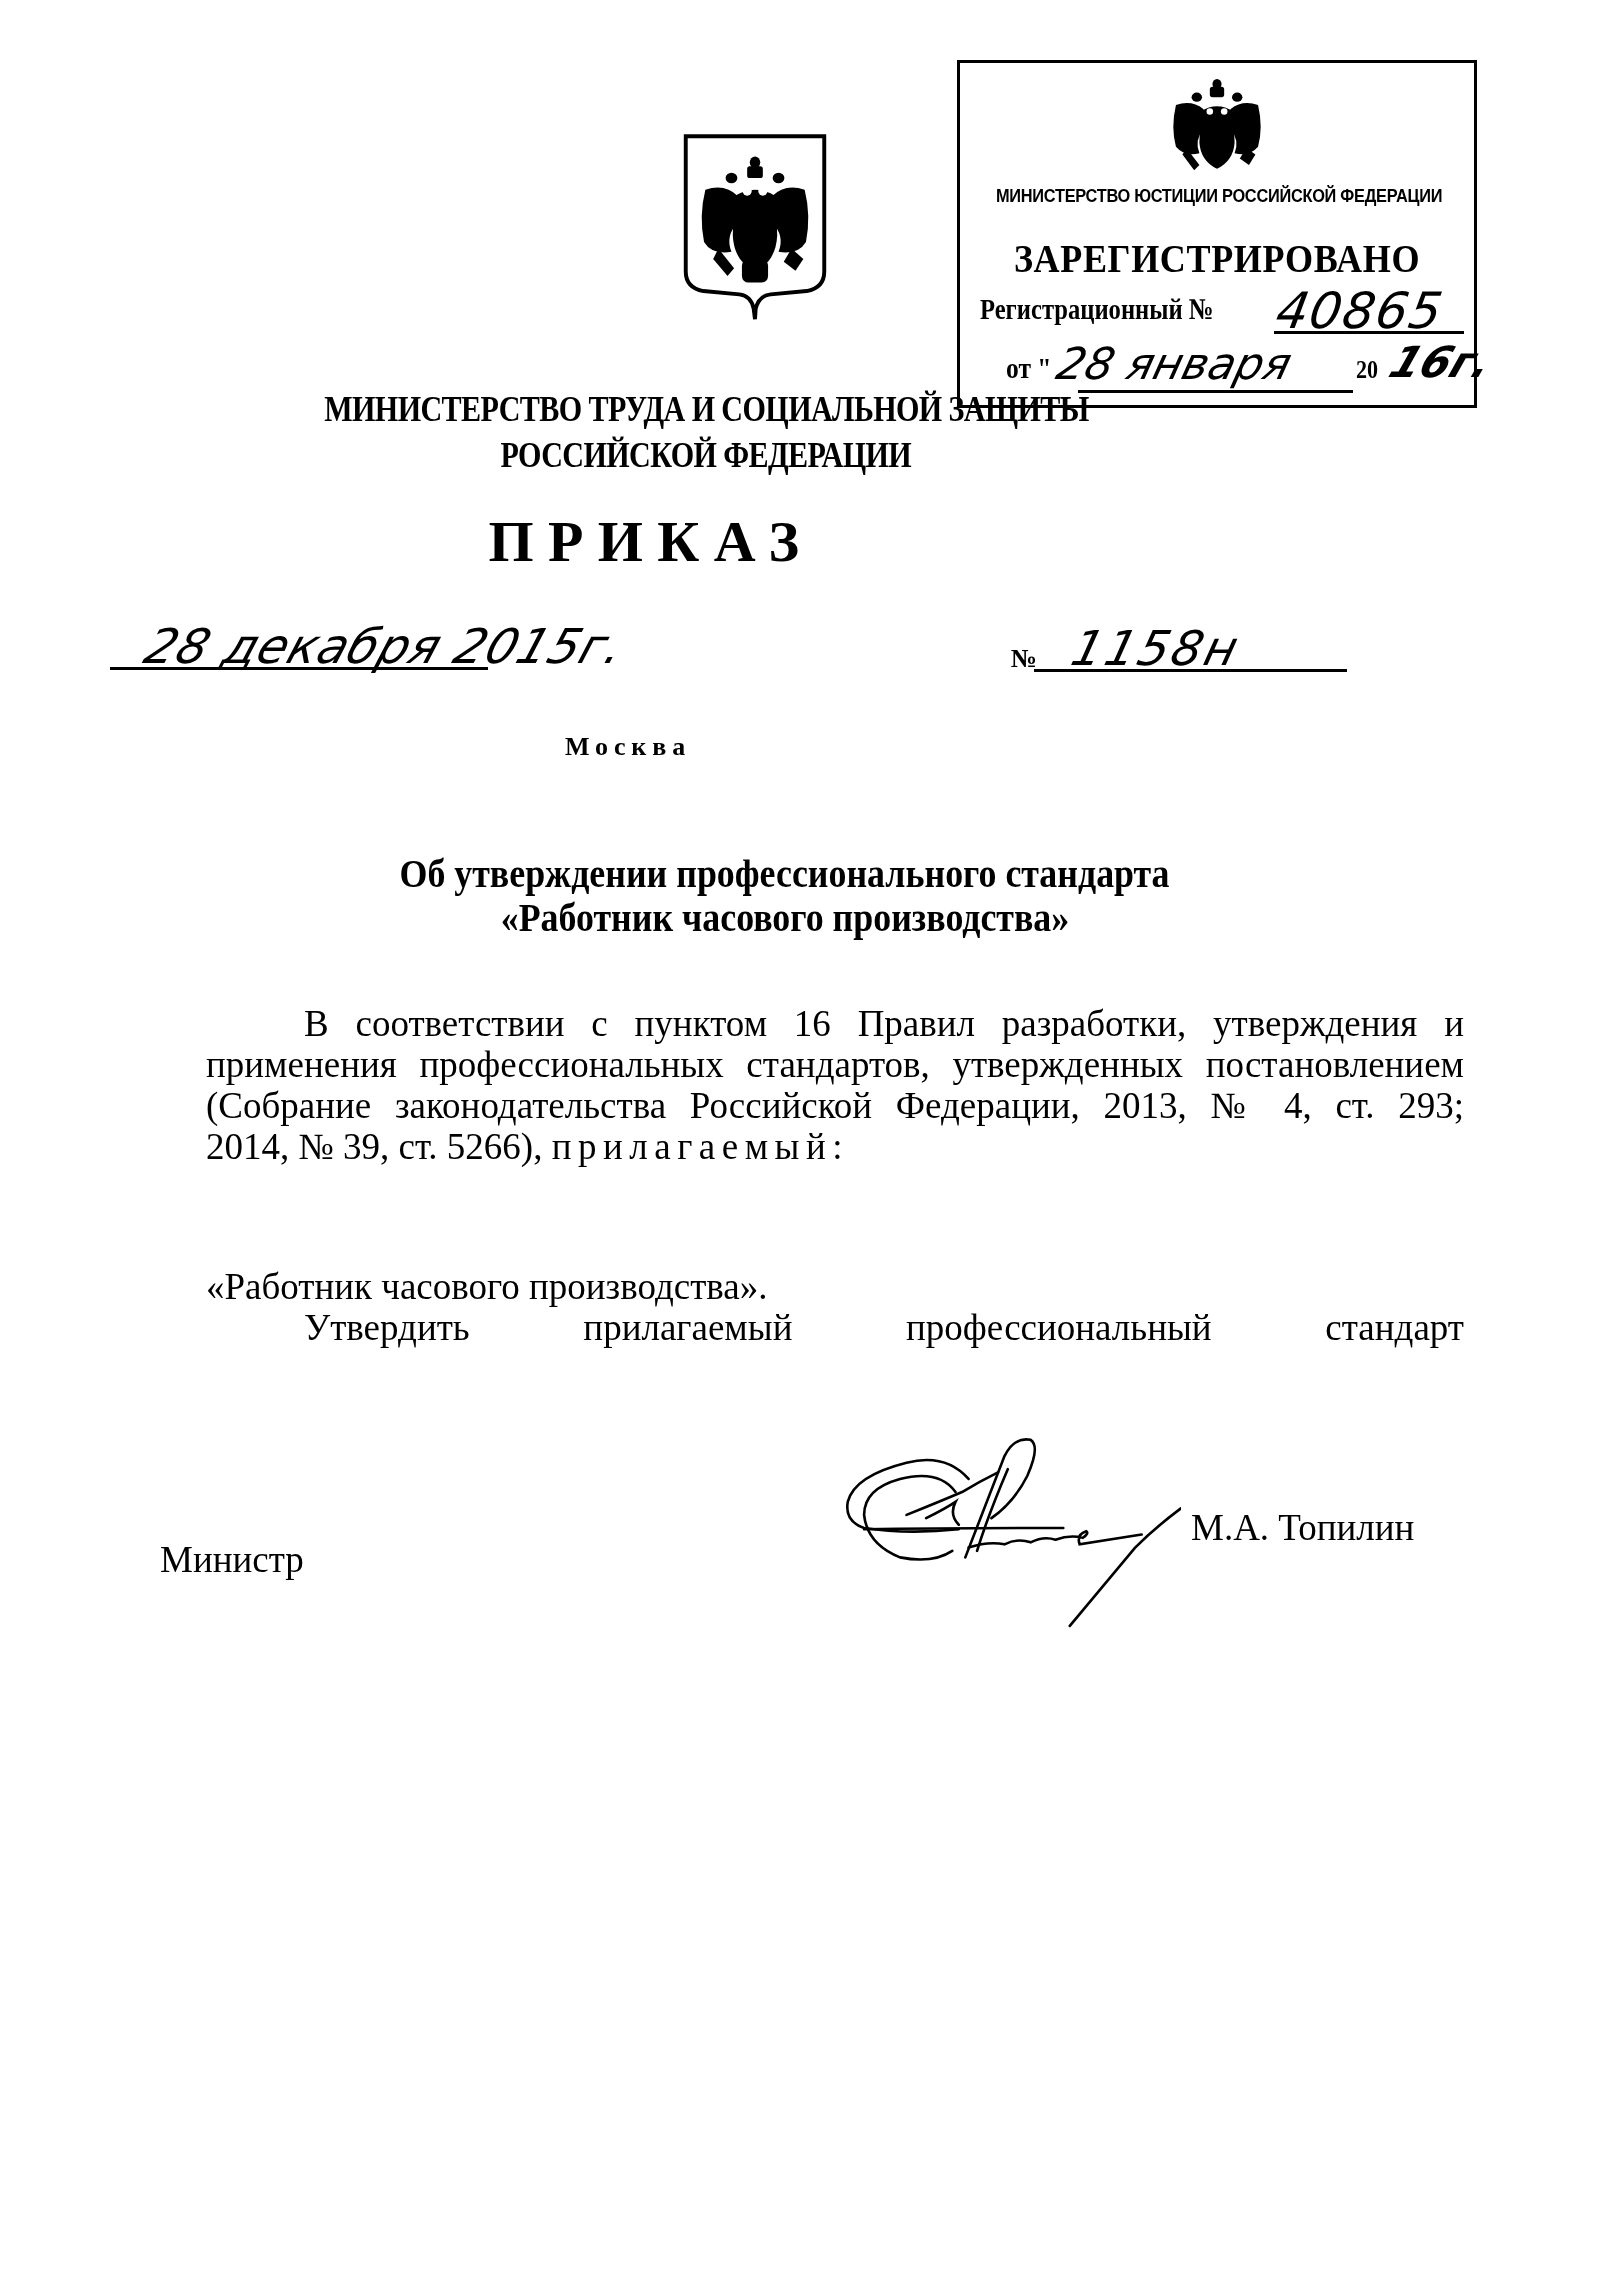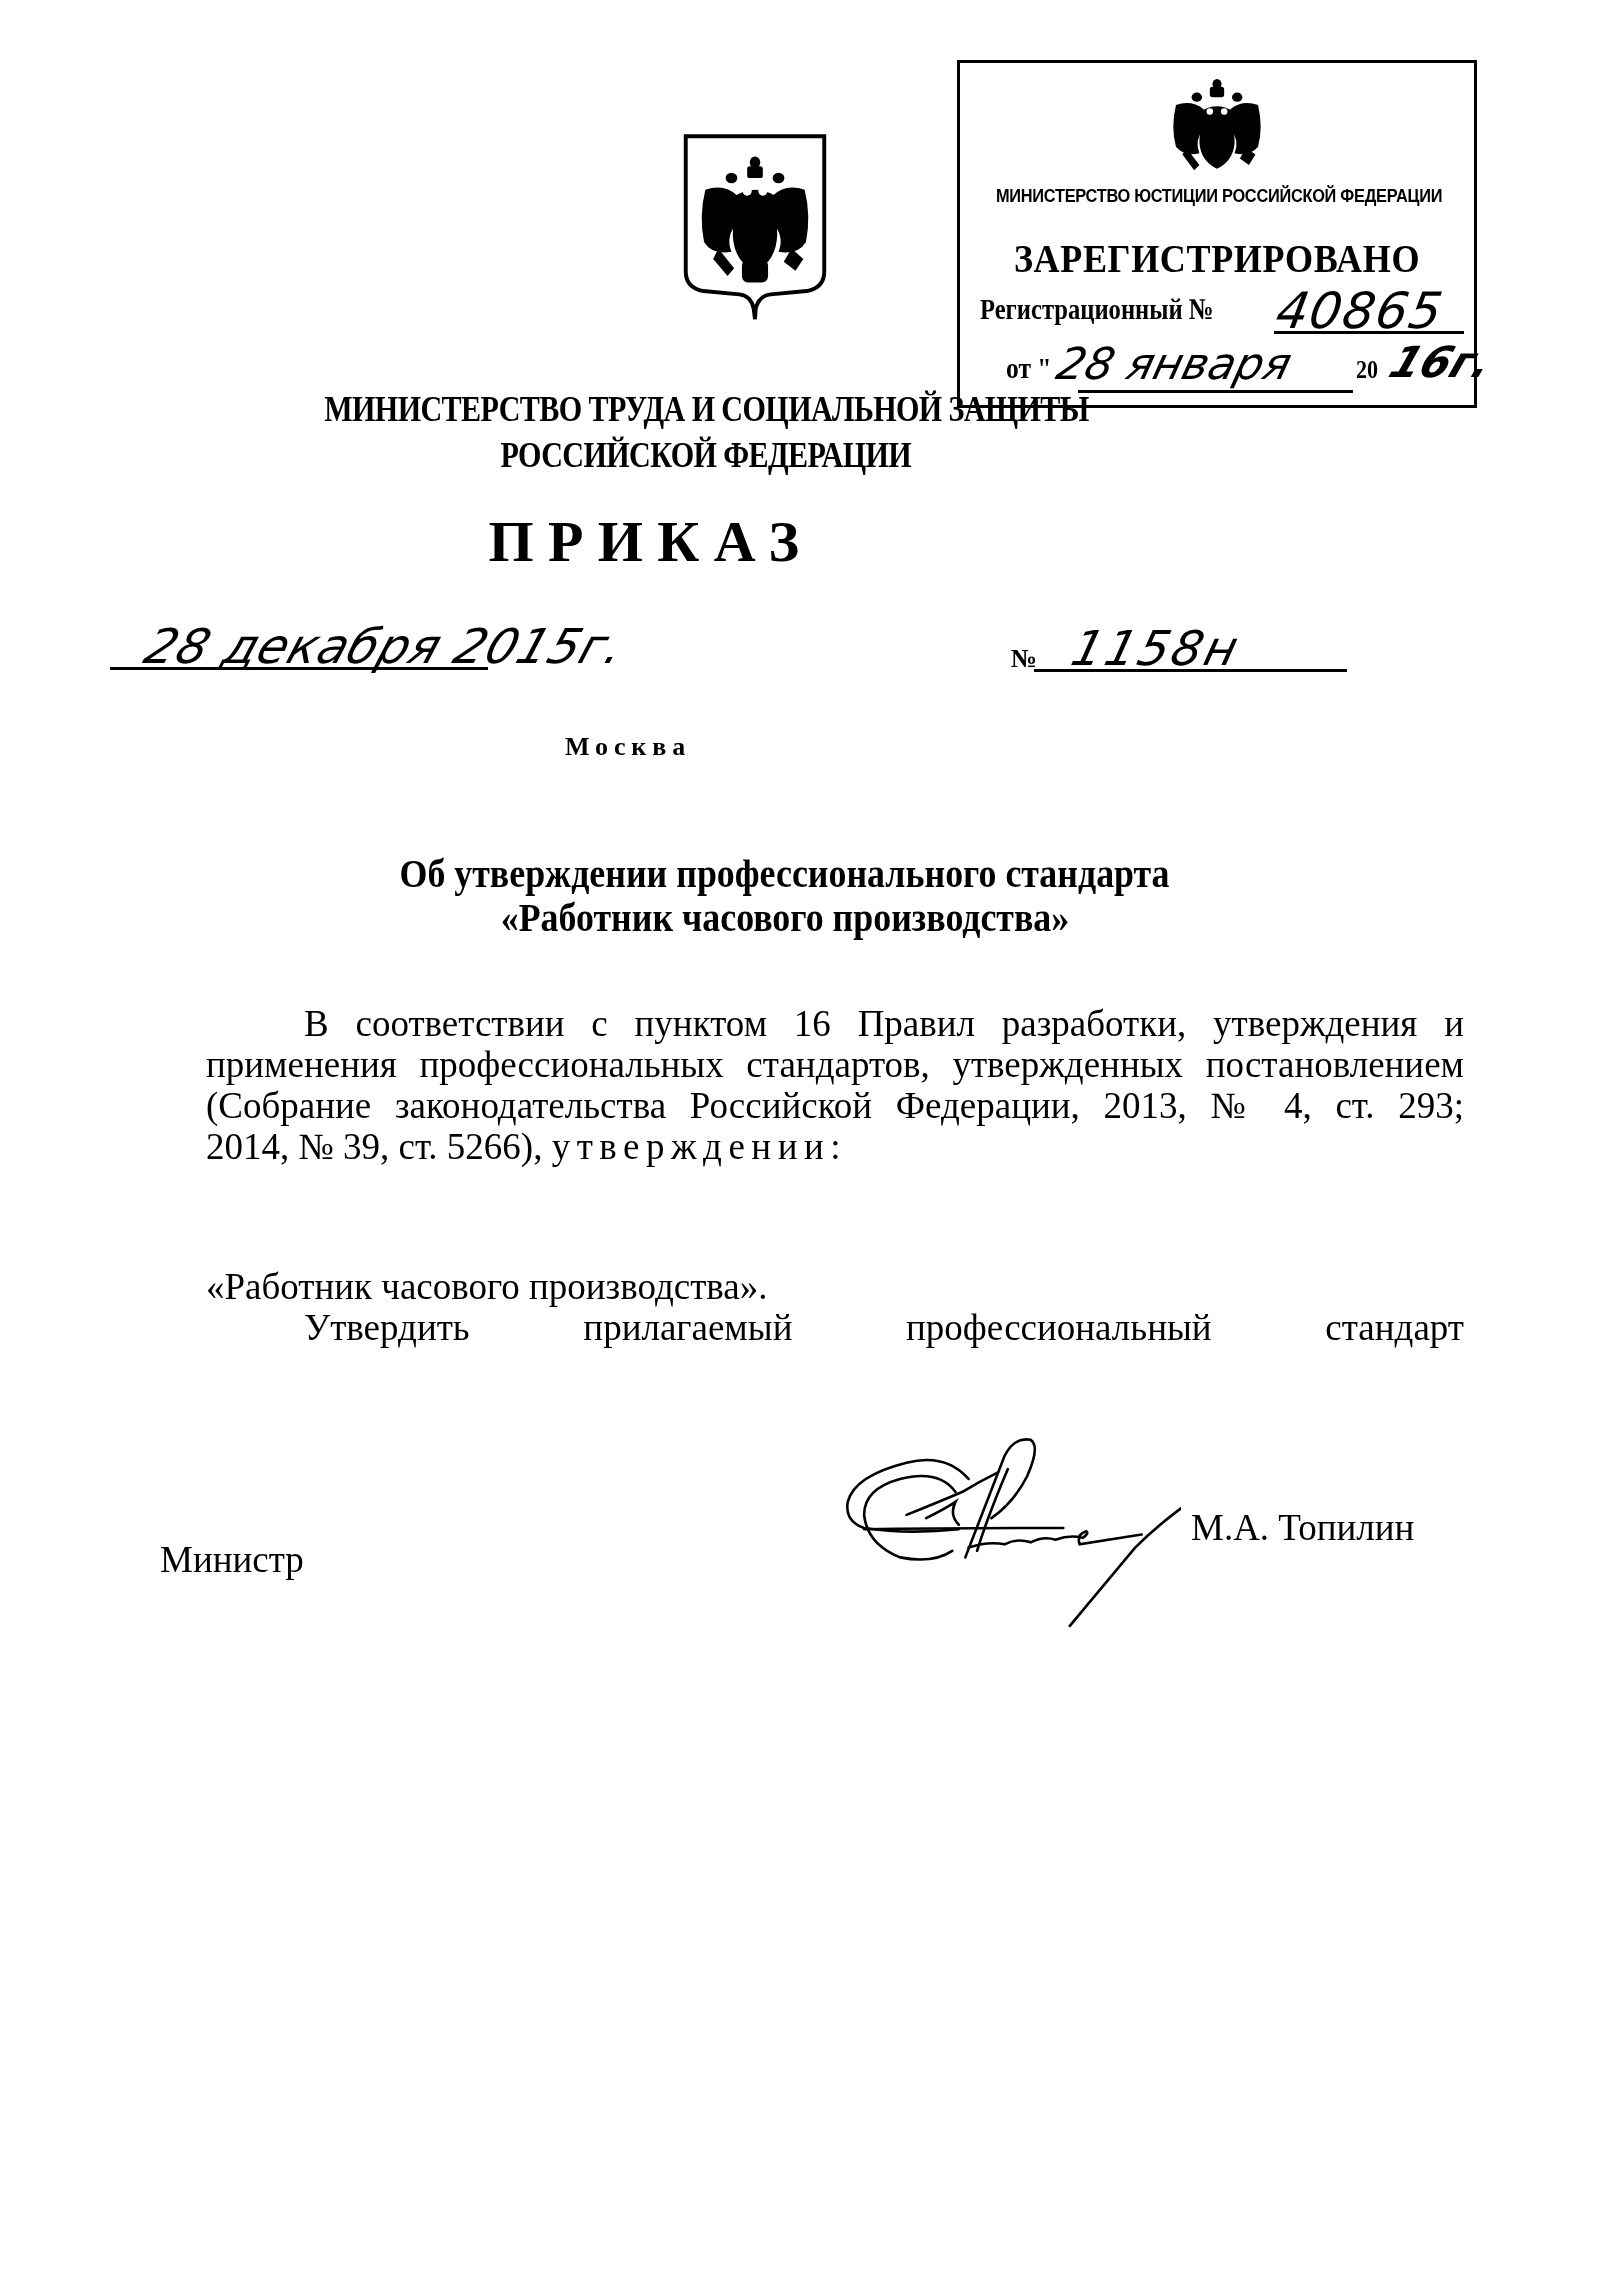--- a/index.html
+++ b/index.html
@@ -379,21 +379,21 @@
   <span>Об утверждении профессионального стандарта</span>
 </div>
 <div class="abs doc-title title-2">
   <span>«Работник часового производства»</span>
 </div>
 
 <div class="abs body-block para-1">
   <span class="body-line indent">В соответствии с пунктом 16 Правил разработки, утверждения и</span>
   <span class="body-line">применения профессиональных стандартов, утвержденных постановлением</span>
   <span class="body-line">(Собрание законодательства Российской Федерации, 2013, № 4, ст. 293;</span>
-  <span class="body-line last"><span>2014, № 39, ст. 5266),</span> <span class="spaced">утверждении:</span></span>
+  <span class="body-line last"><span>2014, № 39, ст. 5266),</span> <span class="spaced">прилагаемый:</span></span>
 </div>
 
 <div class="abs body-block para-2">
   <span class="body-line last">«Работник часового производства».</span>
   <span class="body-line indent">Утвердить прилагаемый профессиональный стандарт</span>
 </div>
 
 <div class="abs sign-role">Министр</div>
 
 <div class="abs signature">

